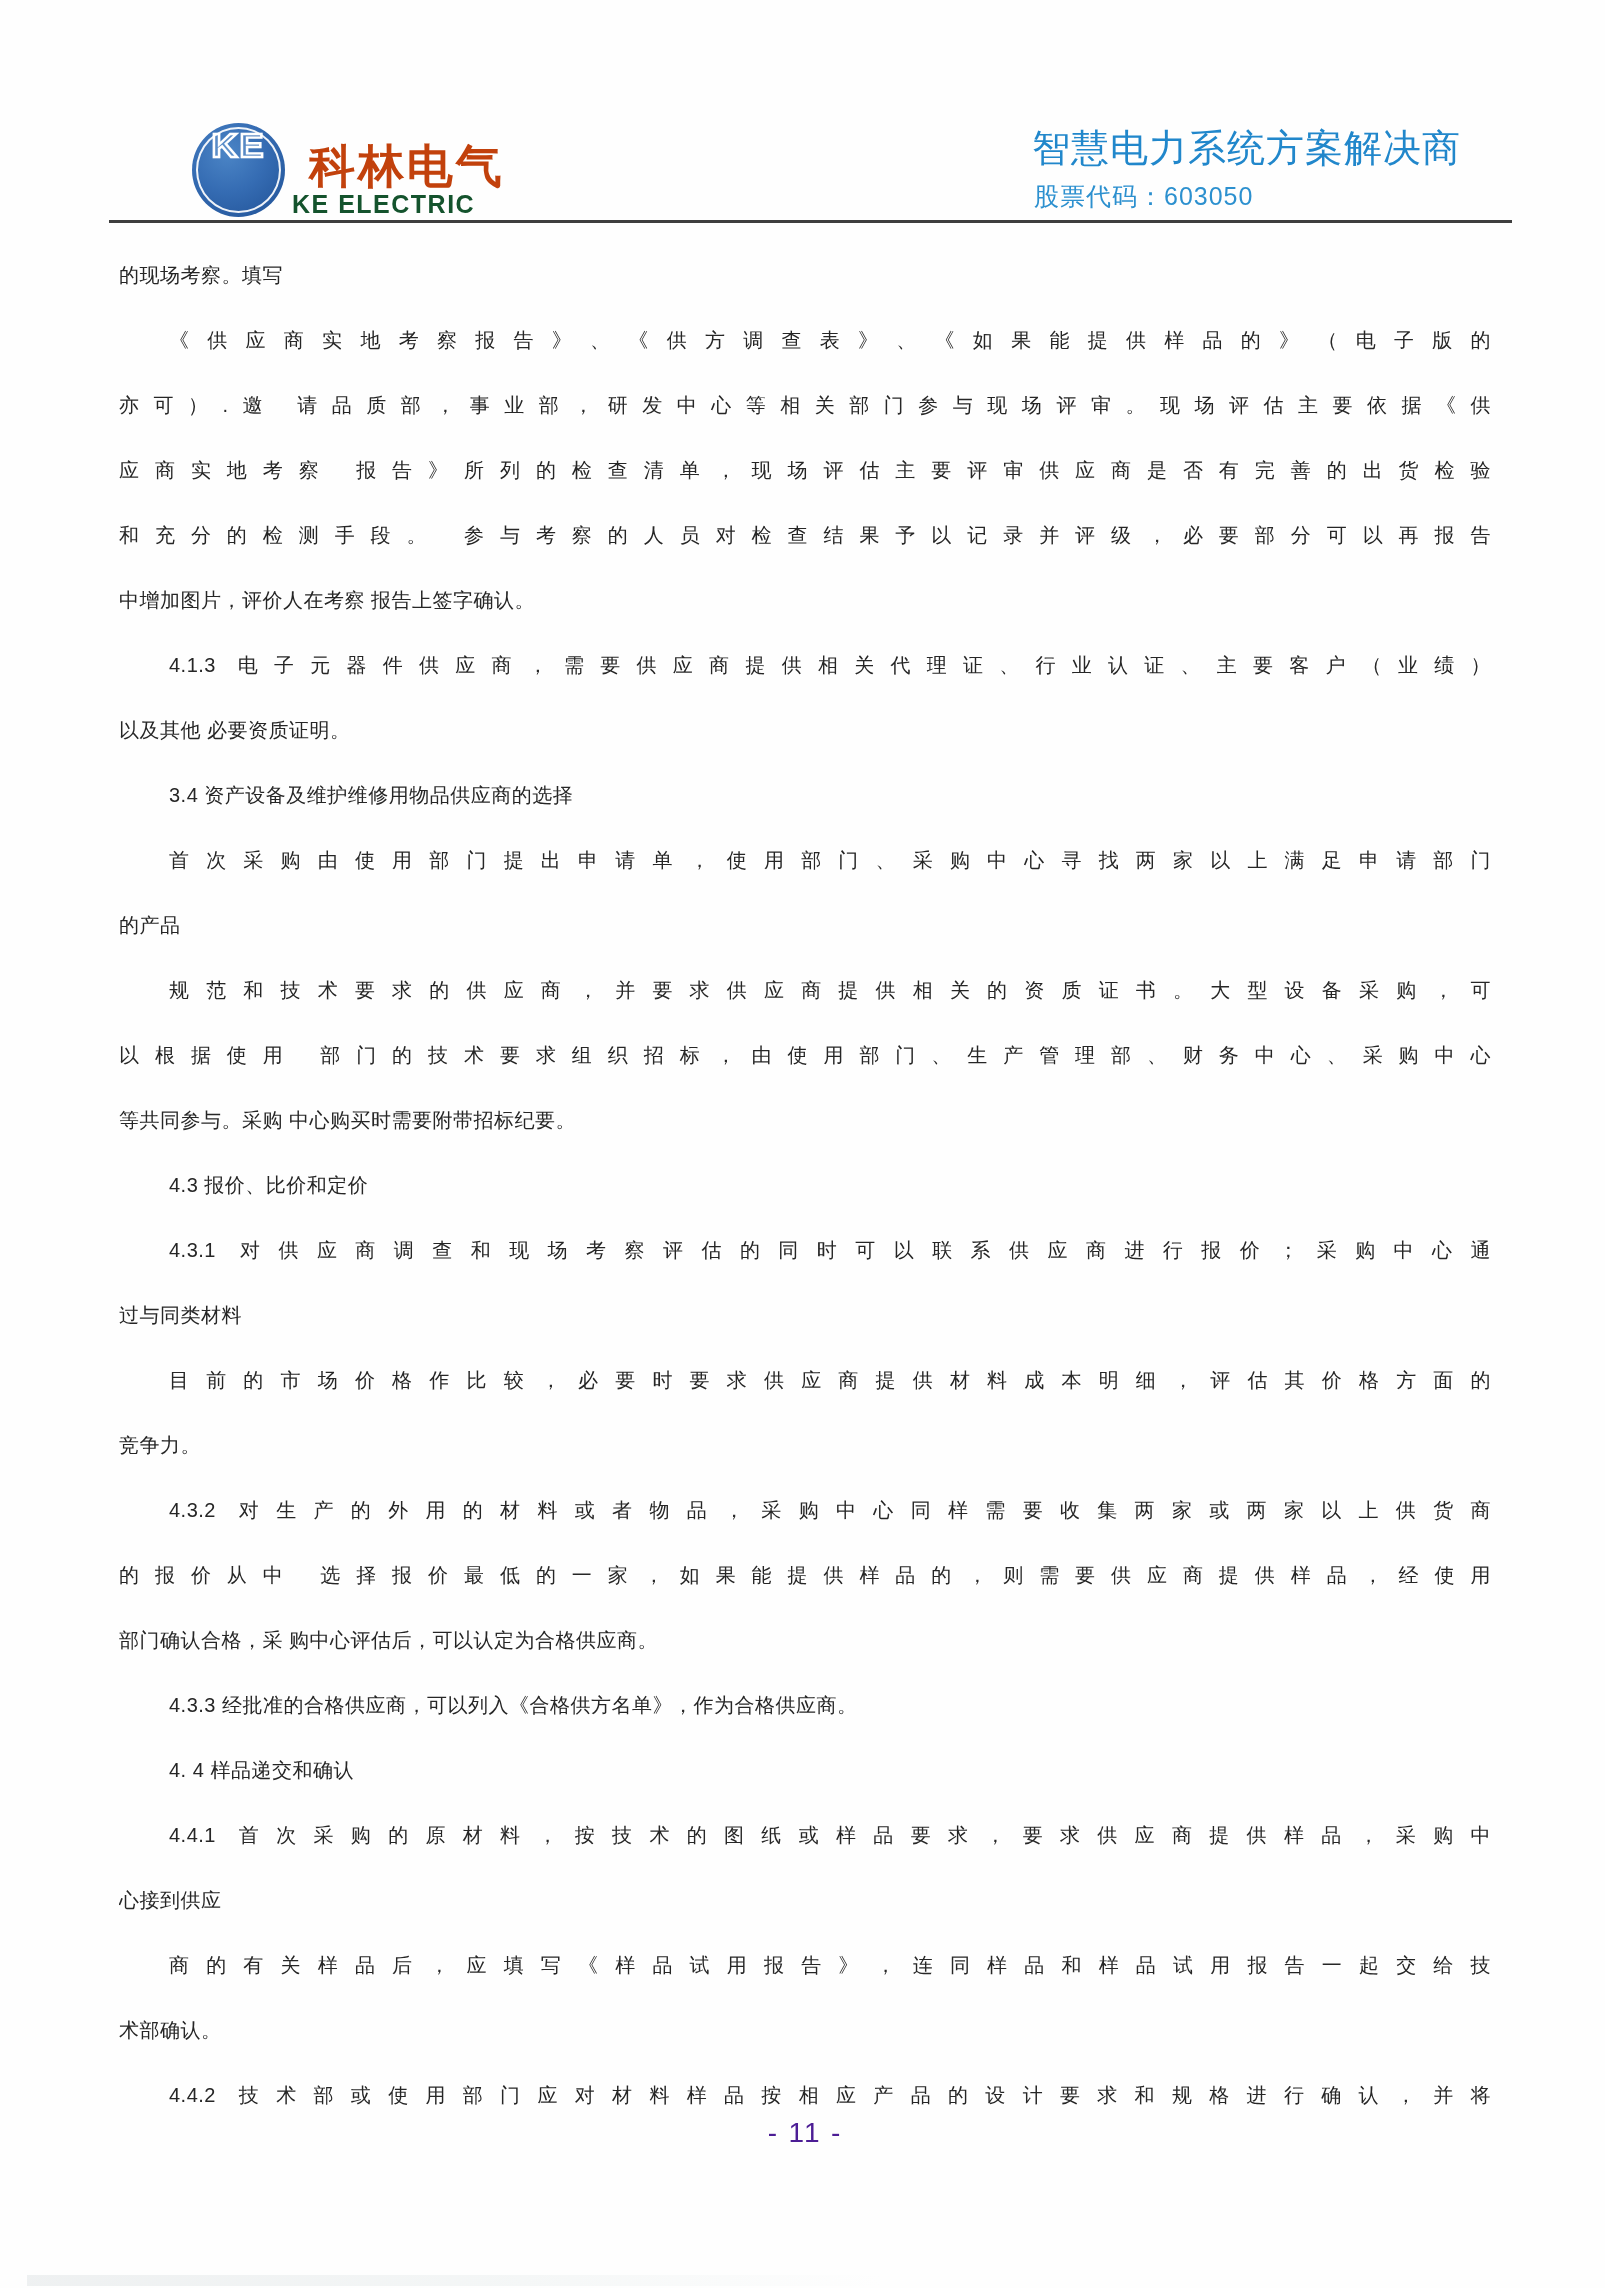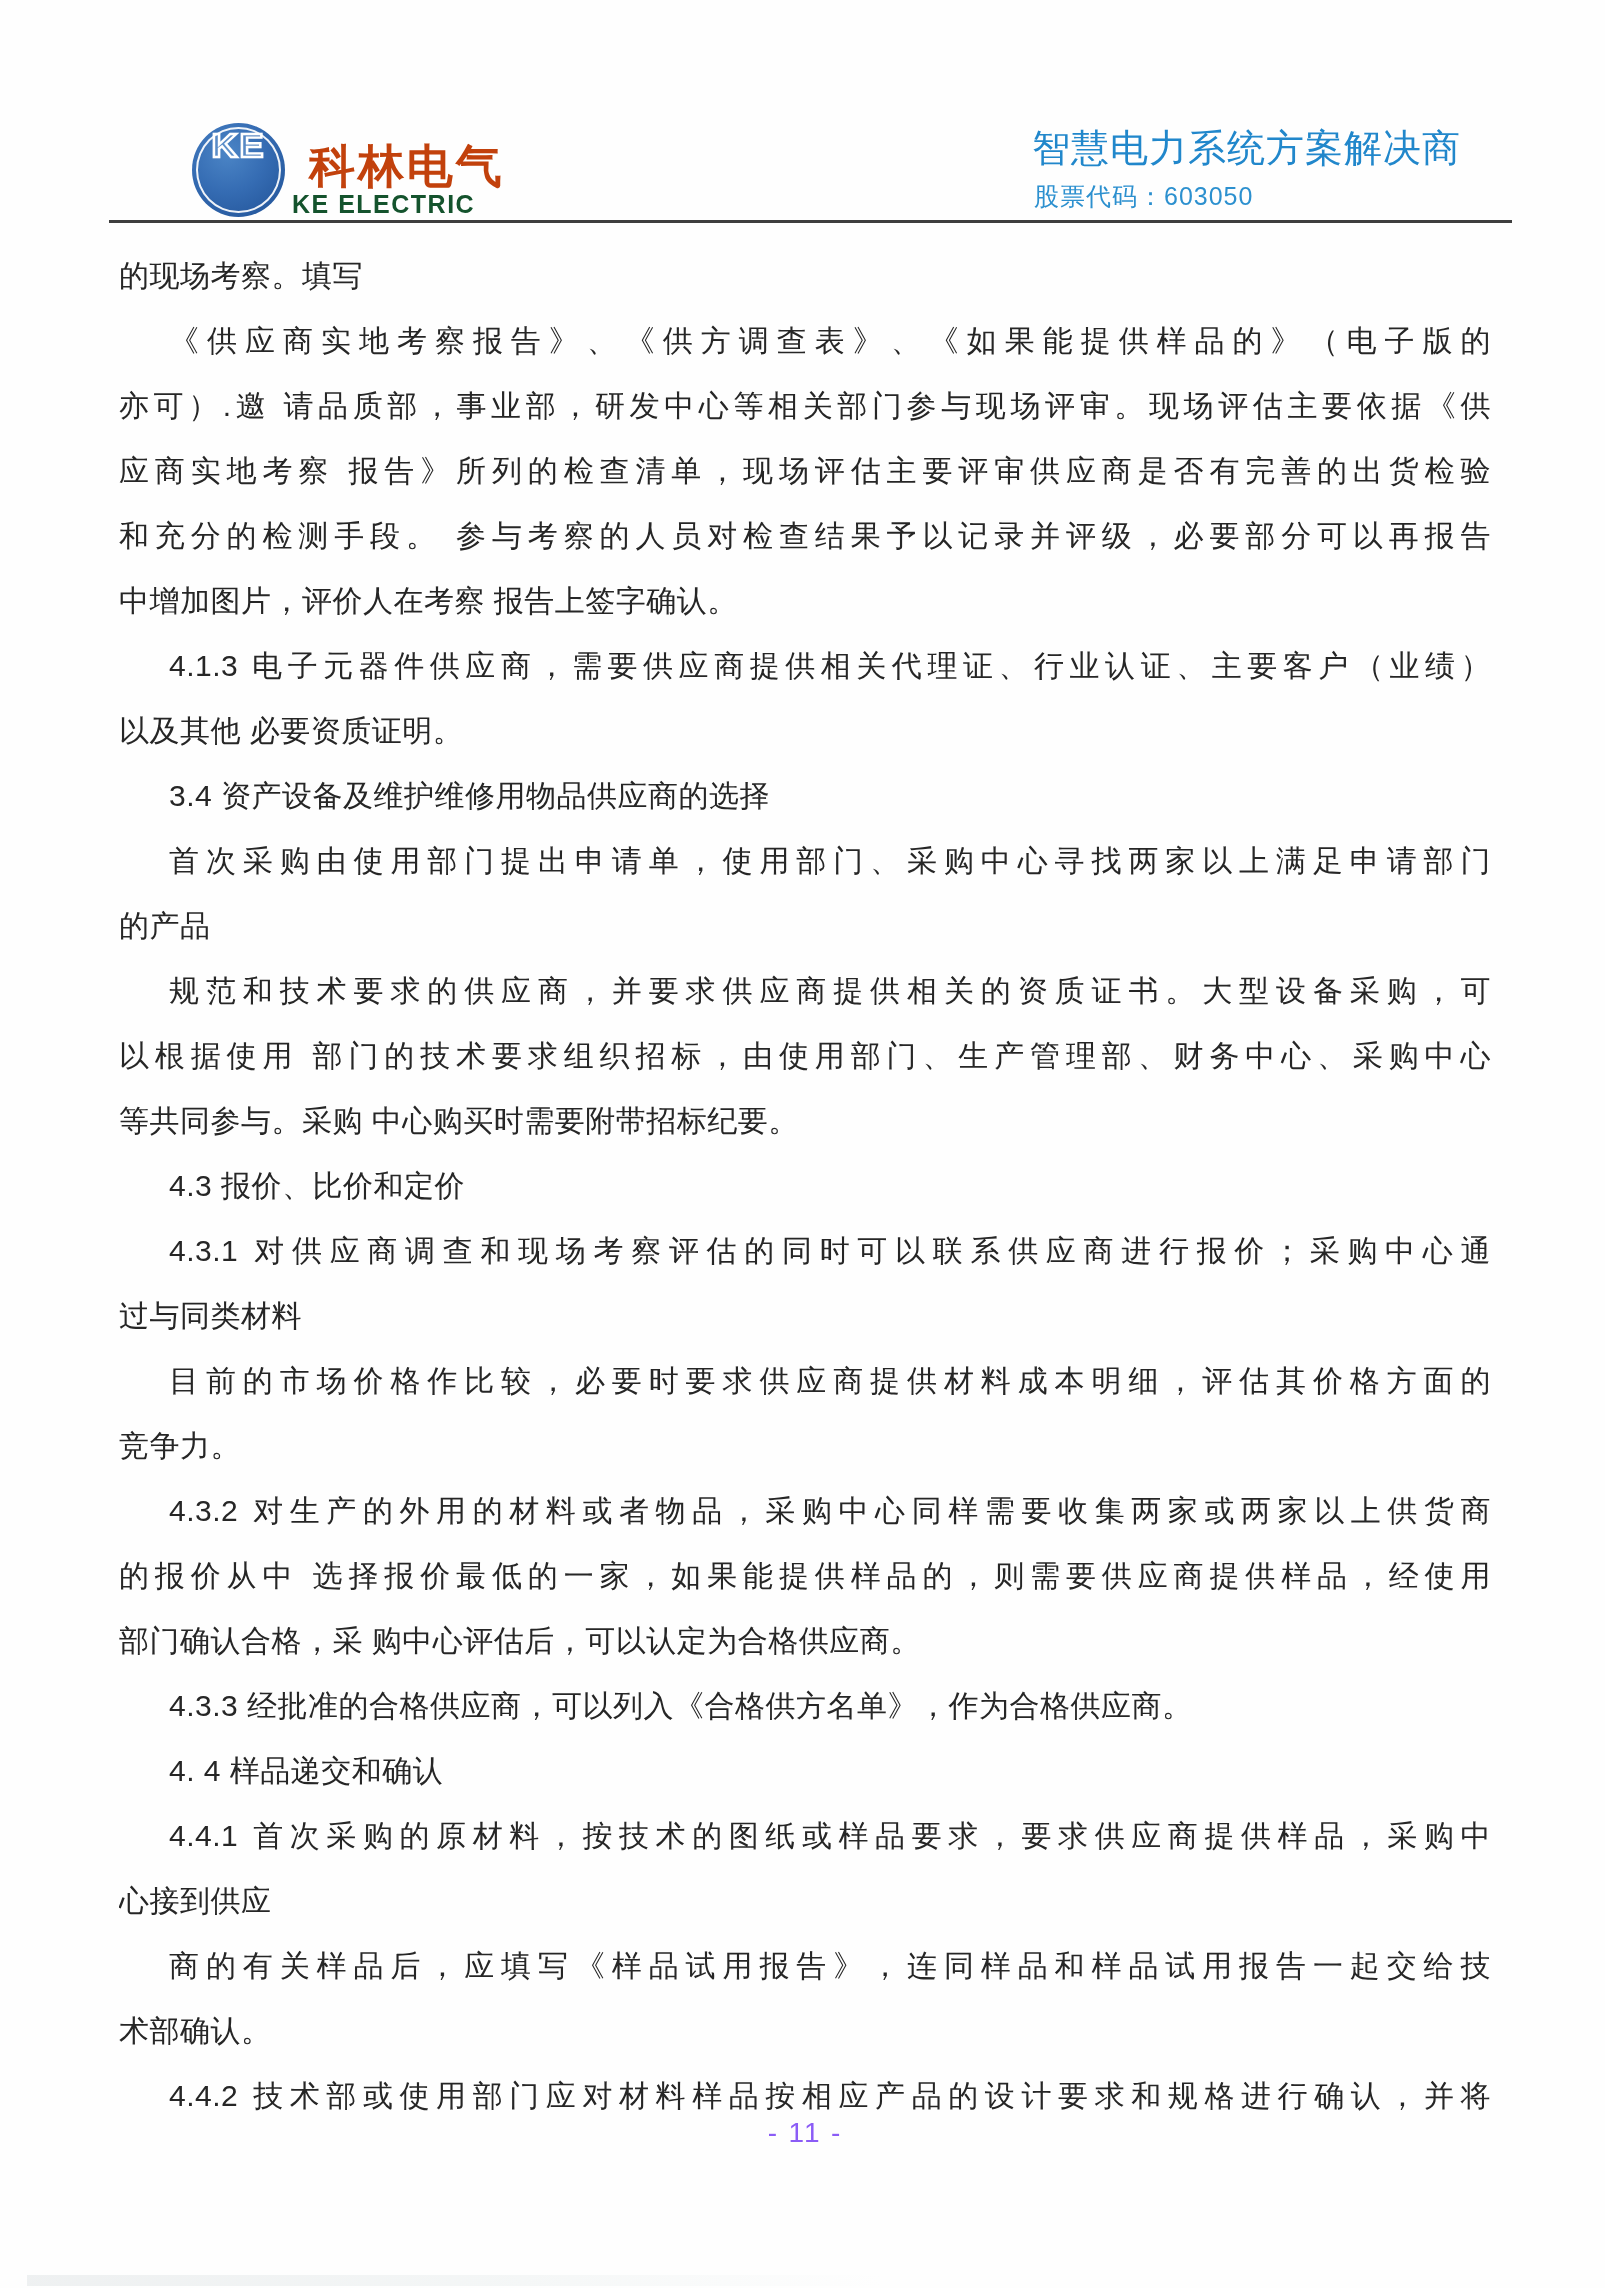--- a/index.html
+++ b/index.html
@@ -43,31 +43,31 @@
     position:absolute;left:1034px;top:180px;
     font-size:25px;color:#2c90cf;letter-spacing:1px;text-align:right;
   }
   .rule{
     position:absolute;left:109px;top:220px;width:1403px;height:2.9px;
     background:#3e3e3e;
   }
   
   .doc-body{
     position:absolute;left:119px;top:243px;width:1372px;
-    font-size:30px;color:#262626;
+    font-size:20px;color:#262626;
   }
   .line{
     height:65px;line-height:65px;overflow:hidden;
     letter-spacing:0.5px;
   }
   .indent{padding-left:50px;}
   .full{text-align:justify;text-align-last:justify;}
   .page-num{
     position:absolute;left:119px;top:2117px;width:1372px;
-    text-align:center;font-size:28px;color:#8b5cf6;letter-spacing:1.9px;
+    text-align:center;font-size:28px;color:#4c1d95;letter-spacing:1.9px;
   }
   
   .smudge{
     position:absolute;left:27px;top:2275px;width:854px;height:10.7px;
     background:linear-gradient(90deg,#e9eced 0%,#f1f4f4 55%,rgba(255,255,255,0) 100%);
     opacity:.75;
   }
 </style>
 </head>
 <body>

